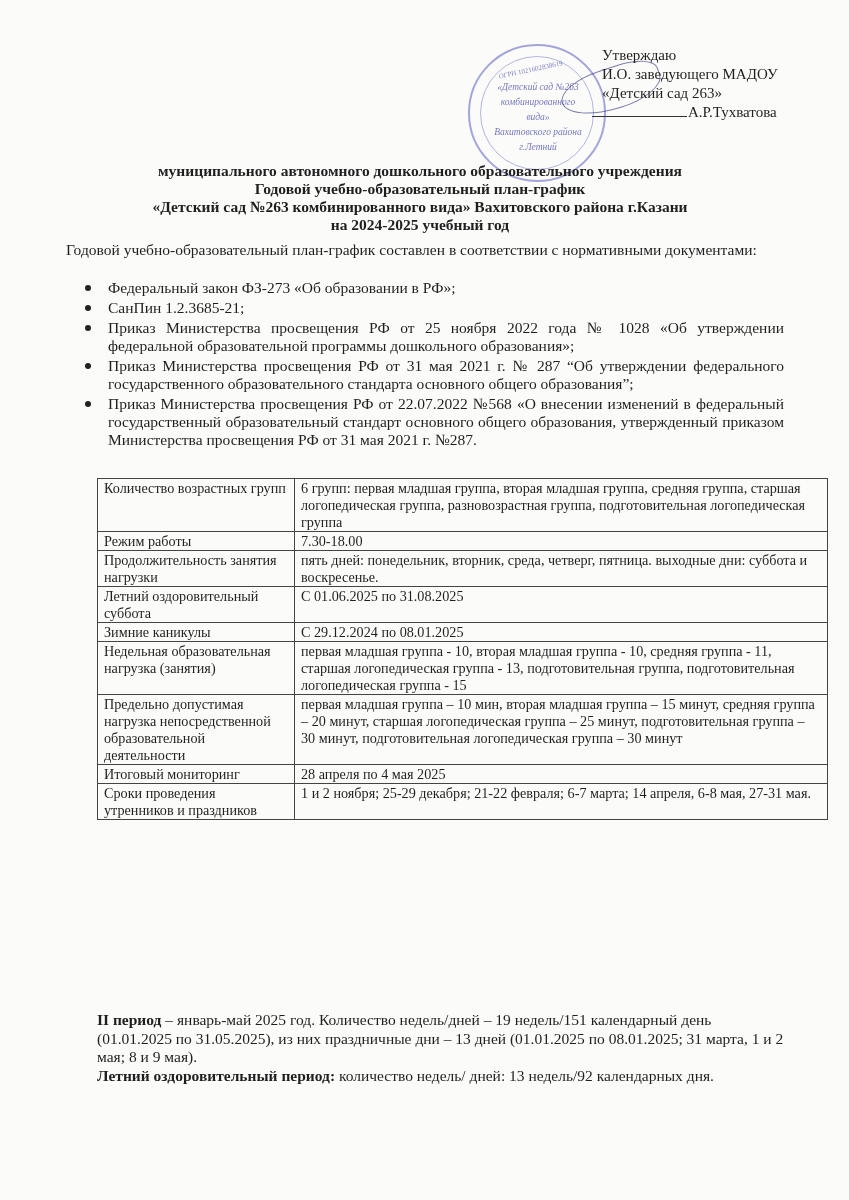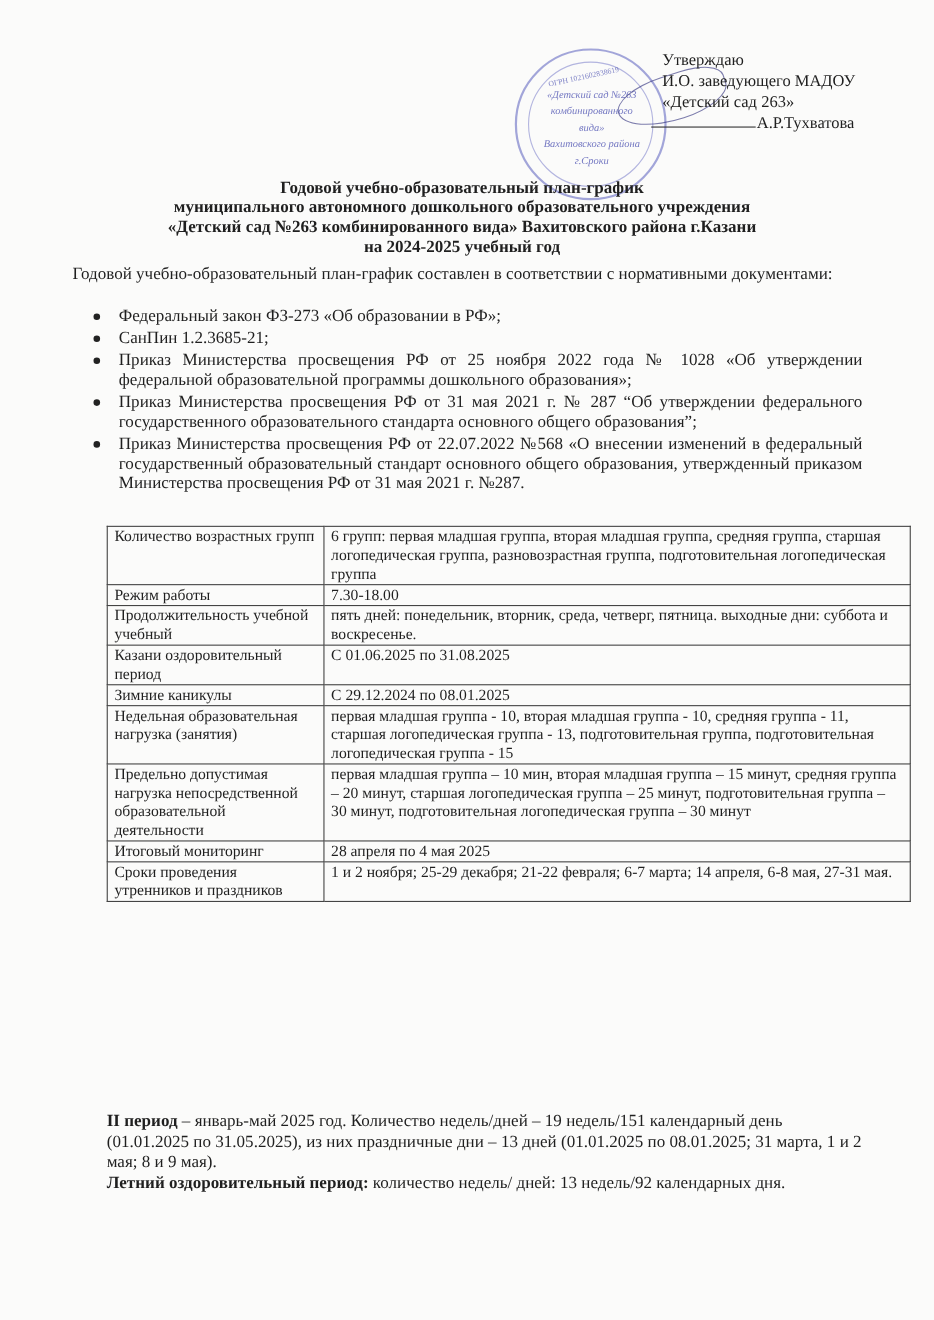--- a/index.html
+++ b/index.html
@@ -59,35 +59,35 @@
 </style>
 </head>
 <body>
 
 <div class="stamp">
   <div class="stamp-ogrn">ОГРН 1021602838619</div>
   <div class="stamp-inner">
     <div>«Детский сад №263</div>
     <div>комбинированного вида»</div>
     <div>Вахитовского района</div>
-    <div>г.Сроки</div>
+    <div>г.Летний</div>
   </div>
 </div>
 <div class="signature"></div>
 
 <div class="approval">
   <div>Утверждаю</div>
   <div>И.О. заведующего МАДОУ</div>
   <div>«Детский сад 263»</div>
   <div><span class="sign-line"></span><span>А.Р.Тухватова</span></div>
 </div>
 
 <div class="title">
+  <div>муниципального автономного дошкольного образовательного учреждения</div>
   <div>Годовой учебно-образовательный план-график</div>
-  <div>муниципального автономного дошкольного образовательного учреждения</div>
   <div>«Детский сад №263 комбинированного вида» Вахитовского района г.Казани</div>
   <div>на 2024-2025 учебный год</div>
 </div>
 
 <div class="intro">Годовой учебно-образовательный план-график составлен в соответствии с нормативными документами:</div>
 
 <ul class="norms">
   <li>Федеральный закон ФЗ-273 «Об образовании в РФ»;</li>
   <li>СанПин 1.2.3685-21;</li>
   <li>Приказ Министерства просвещения РФ от 25 ноября 2022 года № 1028 «Об утверждении федеральной образовательной программы дошкольного образования»;</li>
@@ -99,25 +99,25 @@
   <tbody>
     <tr>
         <td class="k">Количество возрастных групп</td>
         <td>6 групп: первая младшая группа, вторая младшая группа, средняя группа, старшая логопедическая группа, разновозрастная группа, подготовительная логопедическая группа</td>
       </tr>
     <tr>
         <td class="k">Режим работы</td>
         <td>7.30-18.00</td>
       </tr>
     <tr>
-        <td class="k">Продолжительность учебной учебный</td>
+        <td class="k">Продолжительность занятия нагрузки</td>
         <td>пять дней: понедельник, вторник, среда, четверг, пятница. выходные дни: суббота и воскресенье.</td>
       </tr>
     <tr>
-        <td class="k">Казани оздоровительный период</td>
+        <td class="k">Летний оздоровительный суббота</td>
         <td>С 01.06.2025 по 31.08.2025</td>
       </tr>
     <tr>
         <td class="k">Зимние каникулы</td>
         <td>С 29.12.2024 по 08.01.2025</td>
       </tr>
     <tr>
         <td class="k">Недельная образовательная нагрузка (занятия)</td>
         <td>первая младшая группа - 10, вторая младшая группа - 10, средняя группа - 11, старшая логопедическая группа - 13, подготовительная группа, подготовительная логопедическая группа - 15</td>
       </tr>

